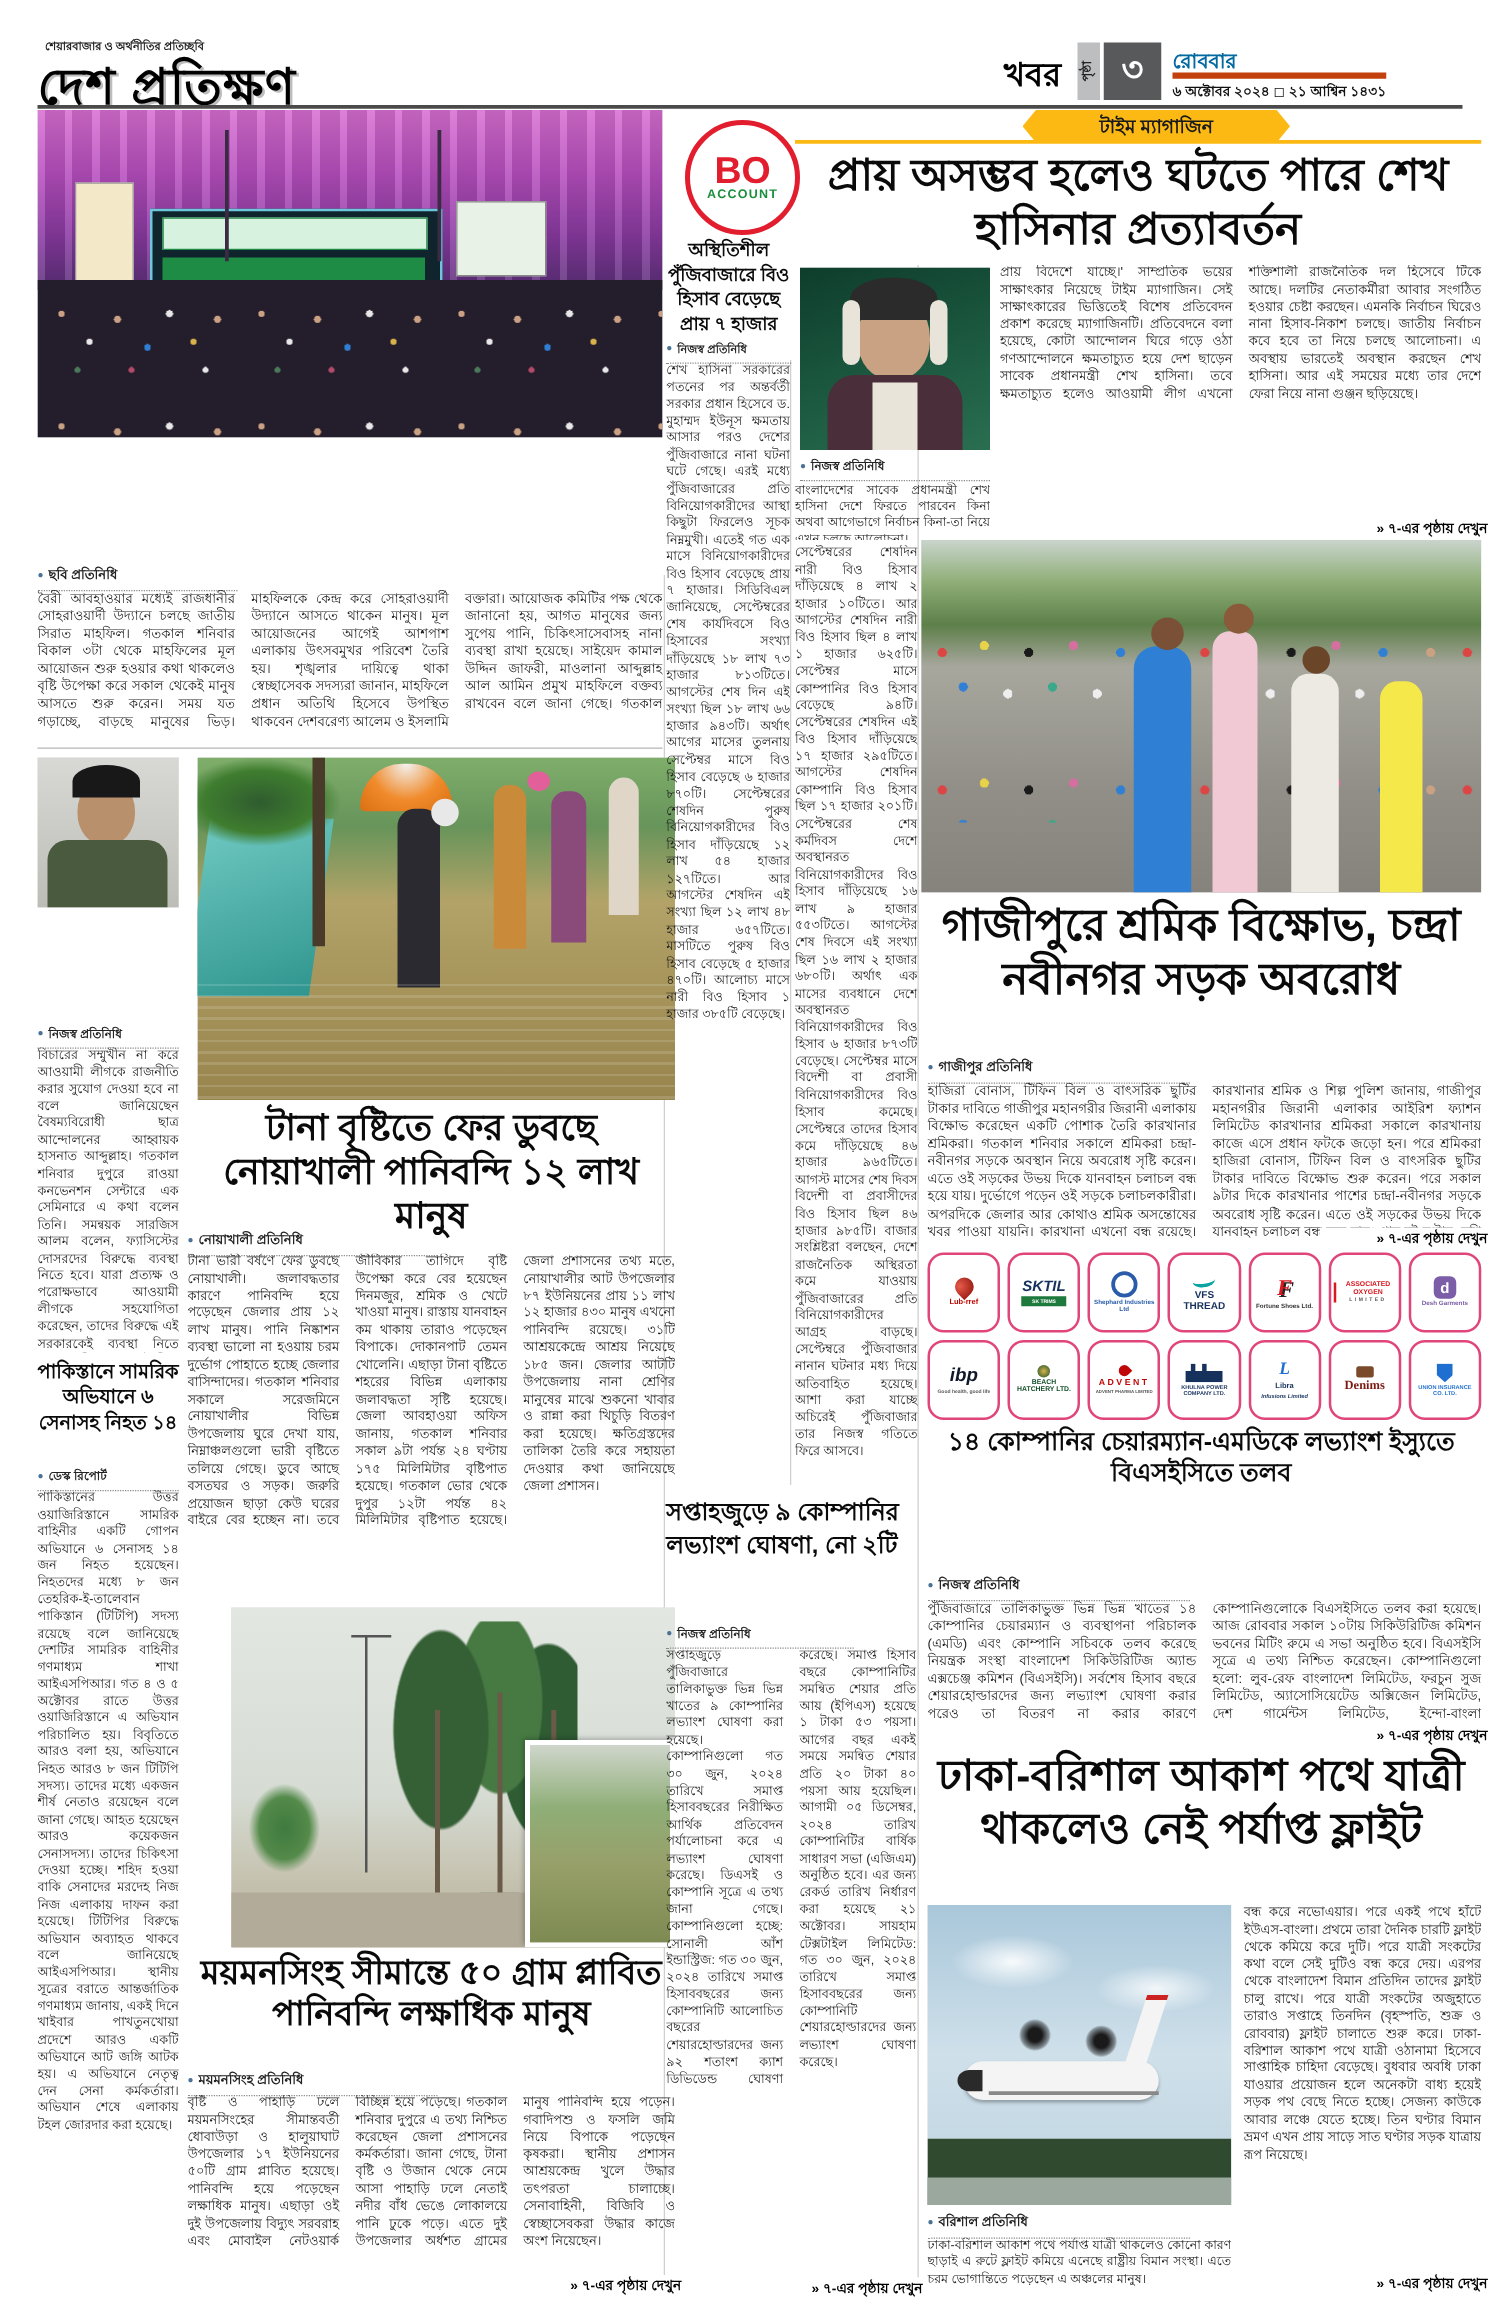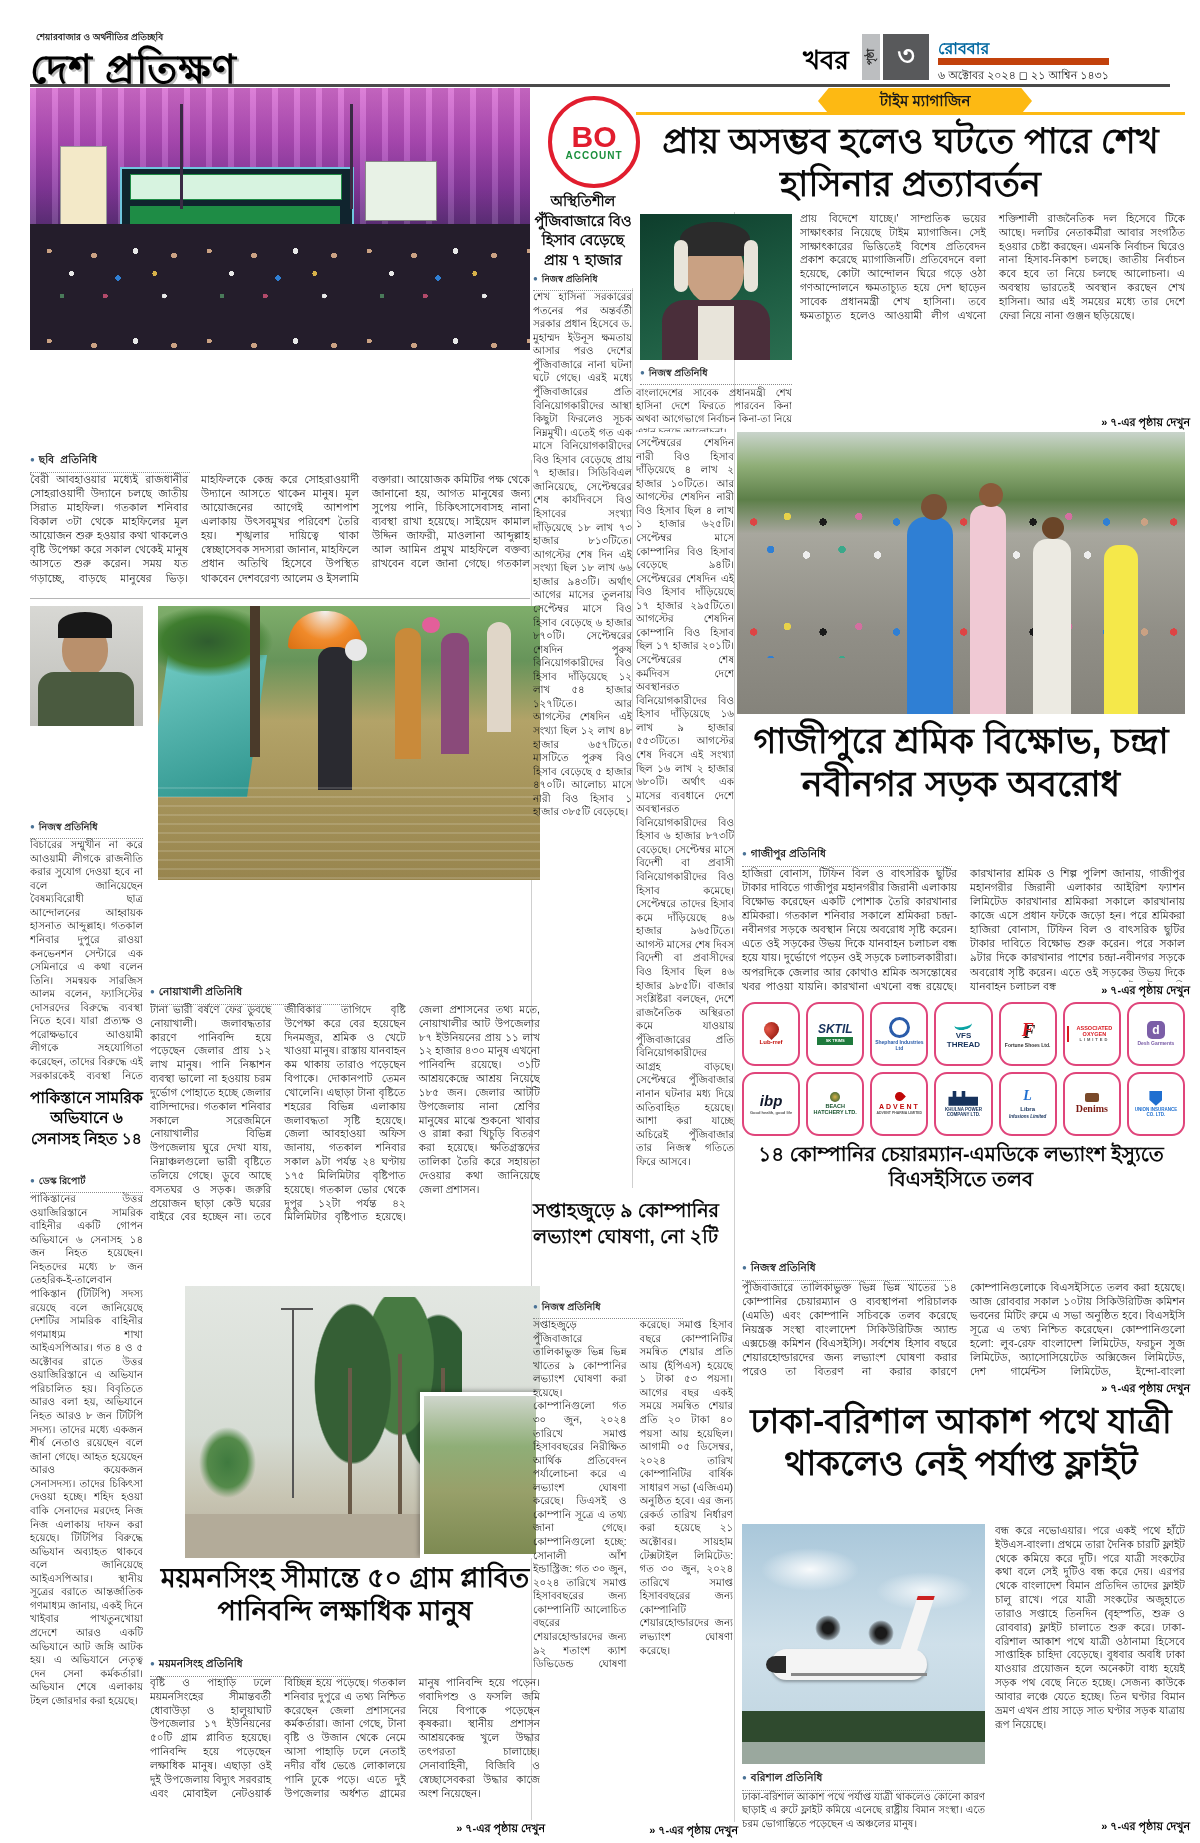--- a/index.html
+++ b/index.html
@@ -17,21 +17,21 @@
   .hr{position:absolute;height:1px;background:#b5b5b5;}
   
   .tagline{position:absolute;font-size:9px;font-weight:700;color:#222;}
   .masthead{position:absolute;font-size:40px;font-weight:900;color:#000;text-shadow:2px 2px 0 #bdbdbd;letter-spacing:1px;}
   .hdr-section{position:absolute;font-size:26px;font-weight:800;color:#000;}
   .pageword{position:absolute;width:18px;height:46px;background:#bcbec0;color:#222;font-size:10px;font-weight:700;
             writing-mode:vertical-rl;transform:rotate(180deg);text-align:center;line-height:18px;}
   .pagenum{position:absolute;width:46px;height:46px;background:#58595b;color:#fff;font-size:27px;font-weight:800;
            display:flex;align-items:center;justify-content:center;}
   .hdr-day{position:absolute;font-size:16px;font-weight:800;color:#0369a1;}
-  .hdr-date{position:absolute;font-size:11px;font-weight:400;color:#111;border-top:7px solid #c2410c;padding-top:2px;}
+  .hdr-date{position:absolute;font-size:11px;font-weight:700;color:#111;border-top:5px solid #c2410c;padding-top:2px;}
   .hdr-rule{position:absolute;height:3px;background:#4a4a4a;}
   
   .kicker-line{position:absolute;height:3px;background:#fdb913;}
   .kicker{position:absolute;background:#fdb913;display:flex;align-items:center;justify-content:center;
           font-size:15px;font-weight:800;color:#1a1a1a;
           clip-path:polygon(0 50%,5% 0,95% 0,100% 50%,95% 100%,5% 100%);}
   
   .bo-circle{position:absolute;width:84px;height:84px;border:4px solid #e11d2e;border-radius:50%;background:#fff;
              display:flex;flex-direction:column;align-items:center;justify-content:center;}
   .bo-top{font-size:30px;font-weight:900;color:#e11d2e;line-height:.9;}
@@ -80,21 +80,21 @@
     <div class="ph-div" style="left:18%;top:30%;width:46%;height:26%;background:#10242e;border:2px solid #6fc5de;"></div>
     <div class="ph-div" style="left:20%;top:33%;width:42%;height:9%;background:#d7f3e0;border:1px solid #1e8c45;"></div>
     <div class="ph-div" style="left:20%;top:45%;width:42%;height:7%;background:#1e8c45;"></div>
     <div class="ph-div" style="left:67%;top:28%;width:14%;height:22%;background:#e8f2e6;border:1px solid #888;"></div>
     <div class="ph-div" style="left:6%;top:22%;width:9%;height:30%;background:#f3e9c8;border:1px solid #999;"></div>
     <div class="ph-div" style="left:0;bottom:0;width:100%;height:48%;background:#241d2b;"></div>
     <div class="ph-div" style="left:0;bottom:0;width:100%;height:48%;background-image:radial-gradient(6px 6px at 12% 30%,#caa183 40%,transparent 42%),radial-gradient(6px 6px at 26% 55%,#e8e8e8 40%,transparent 42%),radial-gradient(7px 7px at 40% 35%,#caa183 40%,transparent 42%),radial-gradient(6px 6px at 55% 60%,#2f7fd4 45%,transparent 47%),radial-gradient(7px 7px at 66% 30%,#e8e8e8 40%,transparent 42%),radial-gradient(6px 6px at 78% 55%,#d8b24a 40%,transparent 42%),radial-gradient(7px 7px at 90% 35%,#caa183 40%,transparent 42%),radial-gradient(6px 6px at 47% 80%,#b24a6a 40%,transparent 42%),radial-gradient(6px 6px at 20% 80%,#4a7a5a 40%,transparent 42%),radial-gradient(6px 6px at 84% 80%,#e8e8e8 40%,transparent 42%);background-size:160px 90px;background-repeat:repeat;"></div>
     <div class="ph-div" style="left:30%;top:6%;width:3px;height:40%;background:#3a2a44;"></div>
     <div class="ph-div" style="left:64%;top:6%;width:3px;height:40%;background:#3a2a44;"></div>
   </div>
-  <div class="byline" style="left:30px;top:452px;width:160px;font-family:Liberation Mono, monospace;"><span class="dot">●</span><span>ছবি প্রতিনিধি</span></div>
+  <div class="byline" style="left:30px;top:452px;width:160px;"><span class="dot">●</span><span>ছবি প্রতিনিধি</span></div>
   <div class="body cols3" style="left:30px;top:472px;width:500px;height:124px;">বৈরী আবহাওয়ার মধ্যেই রাজধানীর সোহরাওয়ার্দী উদ্যানে চলছে জাতীয় সিরাত মাহফিল। গতকাল শনিবার বিকাল ৩টা থেকে মাহফিলের মূল আয়োজন শুরু হওয়ার কথা থাকলেও বৃষ্টি উপেক্ষা করে সকাল থেকেই মানুষ আসতে শুরু করেন। সময় যত গড়াচ্ছে, বাড়ছে মানুষের ভিড়। মাহফিলকে কেন্দ্র করে সোহরাওয়ার্দী উদ্যানে আসতে থাকেন মানুষ। মূল আয়োজনের আগেই আশপাশ এলাকায় উৎসবমুখর পরিবেশ তৈরি হয়। শৃঙ্খলার দায়িত্বে থাকা স্বেচ্ছাসেবক সদস্যরা জানান, মাহফিলে প্রধান অতিথি হিসেবে উপস্থিত থাকবেন দেশবরেণ্য আলেম ও ইসলামি বক্তারা। আয়োজক কমিটির পক্ষ থেকে জানানো হয়, আগত মানুষের জন্য সুপেয় পানি, চিকিৎসাসেবাসহ নানা ব্যবস্থা রাখা হয়েছে। সাইয়েদ কামাল উদ্দিন জাফরী, মাওলানা আব্দুল্লাহ আল আমিন প্রমুখ মাহফিলে বক্তব্য রাখবেন বলে জানা গেছে। গতকাল সন্ধ্যায় বিশেষ মোনাজাতের মধ্য দিয়ে প্রথম দিনের আয়োজন শেষ হয়।</div>
 
   <div class="photo" style="left:30px;top:606px;width:113px;height:120px;">
     <div class="ph-div" style="inset:0;background:linear-gradient(180deg,#d8d8d4,#bdbdb8);"></div>
     <div class="ph-div" style="left:32px;top:16px;width:46px;height:54px;background:#b9906c;border-radius:50% 50% 46% 46%;"></div>
     <div class="ph-div" style="left:28px;top:6px;width:54px;height:26px;background:#181818;border-radius:50% 50% 0 0;"></div>
     <div class="ph-div" style="left:8px;top:66px;width:96px;height:54px;background:#4a5a3f;border-radius:16px 16px 0 0;"></div>
   </div>
   <div class="byline" style="left:30px;top:820px;width:113px;font-size:9.5px;"><span class="dot">●</span><span>নিজস্ব প্রতিনিধি</span></div>
   <div class="body" style="left:30px;top:838px;width:113px;height:244px;font-size:10.2px;">বিচারের সম্মুখীন না করে আওয়ামী লীগকে রাজনীতি করার সুযোগ দেওয়া হবে না বলে জানিয়েছেন বৈষম্যবিরোধী ছাত্র আন্দোলনের আহ্বায়ক হাসনাত আব্দুল্লাহ। গতকাল শনিবার দুপুরে রাওয়া কনভেনশন সেন্টারে এক সেমিনারে এ কথা বলেন তিনি। সমন্বয়ক সারজিস আলম বলেন, ফ্যাসিস্টের দোসরদের বিরুদ্ধে ব্যবস্থা নিতে হবে। যারা প্রত্যক্ষ ও পরোক্ষভাবে আওয়ামী লীগকে সহযোগিতা করেছেন, তাদের বিরুদ্ধে এই সরকারকেই ব্যবস্থা নিতে হবে। সেমিনারে রাজনৈতিক বৈষম্যের শিকার সাবেক সামরিক অফিসাররা বৈষম্যহীন ও পেশাদার সামরিক বাহিনী গঠনের গুরুত্ব তুলে ধরেন। এসময় সামরিক বাহিনীর রাজনৈতিক হস্তক্ষেপ বন্ধ করতে কমিশন গঠন করে সামরিক আইনের সংস্কারসহ ৩ দফা দাবি পেশ করা হয়।</div>
@@ -109,20 +109,21 @@
     <div class="ph-div" style="left:24%;top:0;width:10px;height:55%;background:#4a3a2a;"></div>
     <div class="ph-div" style="left:34%;top:2%;width:74px;height:38px;background:radial-gradient(circle at 50% 0,#f2f2f2,#f08a2a 55%,#d96f12);border-radius:50% 50% 6% 6%/100% 100% 10% 10%;"></div>
     <div class="ph-div" style="left:42%;top:15%;width:34px;height:52%;background:#2a2a30;border-radius:14px 14px 0 0;"></div>
     <div class="ph-div" style="left:49%;top:12%;width:22px;height:22px;background:#e8e8e8;border-radius:50%;"></div>
     <div class="ph-div" style="left:62%;top:8%;width:26px;height:48%;background:#c98a3a;border-radius:12px 12px 0 0;"></div>
     <div class="ph-div" style="left:69%;top:4%;width:18px;height:16px;background:#e35f9a;border-radius:50%;"></div>
     <div class="ph-div" style="left:74%;top:10%;width:28px;height:44%;background:#8a4a7a;border-radius:12px 12px 0 0;"></div>
     <div class="ph-div" style="left:86%;top:6%;width:24px;height:40%;background:#e0d6c8;border-radius:12px 12px 0 0;"></div>
     <div class="ph-div" style="left:0;bottom:0;width:100%;height:34%;background:repeating-linear-gradient(180deg,rgba(255,255,255,.14) 0 2px,transparent 2px 9px);"></div>
   </div>
+  <div class="headline" style="left:150px;top:886px;width:390px;font-size:29px;line-height:1.2;">টানা বৃষ্টিতে ফের ডুবছে নোয়াখালী পানিবন্দি ১২ লাখ মানুষ</div>
   <div class="byline" style="left:150px;top:984px;width:200px;"><span class="dot">●</span><span>নোয়াখালী প্রতিনিধি</span></div>
   <div class="body cols3" style="left:150px;top:1003px;width:390px;height:276px;font-size:10.4px;">টানা ভারী বর্ষণে ফের ডুবছে নোয়াখালী। জলাবদ্ধতার কারণে পানিবন্দি হয়ে পড়েছেন জেলার প্রায় ১২ লাখ মানুষ। পানি নিষ্কাশন ব্যবস্থা ভালো না হওয়ায় চরম দুর্ভোগ পোহাতে হচ্ছে জেলার বাসিন্দাদের। গতকাল শনিবার সকালে সরেজমিনে নোয়াখালীর বিভিন্ন উপজেলায় ঘুরে দেখা যায়, নিম্নাঞ্চলগুলো ভারী বৃষ্টিতে তলিয়ে গেছে। ডুবে আছে বসতঘর ও সড়ক। জরুরি প্রয়োজন ছাড়া কেউ ঘরের বাইরে বের হচ্ছেন না। তবে জীবিকার তাগিদে বৃষ্টি উপেক্ষা করে বের হয়েছেন দিনমজুর, শ্রমিক ও খেটে খাওয়া মানুষ। রাস্তায় যানবাহন কম থাকায় তারাও পড়েছেন বিপাকে। দোকানপাট তেমন খোলেনি। এছাড়া টানা বৃষ্টিতে শহরের বিভিন্ন এলাকায় জলাবদ্ধতা সৃষ্টি হয়েছে। জেলা আবহাওয়া অফিস জানায়, গতকাল শনিবার সকাল ৯টা পর্যন্ত ২৪ ঘণ্টায় ১৭৫ মিলিমিটার বৃষ্টিপাত হয়েছে। গতকাল ভোর থেকে দুপুর ১২টা পর্যন্ত ৪২ মিলিমিটার বৃষ্টিপাত হয়েছে। জেলা প্রশাসনের তথ্য মতে, নোয়াখালীর আট উপজেলার ৮৭ ইউনিয়নের প্রায় ১১ লাখ ১২ হাজার ৪৩০ মানুষ এখনো পানিবন্দি রয়েছে। ৩১টি আশ্রয়কেন্দ্রে আশ্রয় নিয়েছে ১৮৫ জন। জেলার আটটি উপজেলায় নানা শ্রেণির মানুষের মাঝে শুকনো খাবার ও রান্না করা খিচুড়ি বিতরণ করা হয়েছে। ক্ষতিগ্রস্তদের তালিকা তৈরি করে সহায়তা দেওয়ার কথা জানিয়েছে জেলা প্রশাসন।</div>
 
   <div class="photo" style="left:185px;top:1286px;width:355px;height:272px;">
     <div class="ph-div" style="inset:0;background:linear-gradient(180deg,#e3e7e2 0%,#d6dcd4 55%,#c7c4b2 78%,#b5ad9c 100%);"></div>
     <div class="ph-div" style="left:34%;top:4%;width:44%;height:80%;background:radial-gradient(40% 60% at 30% 40%,#355f35 60%,transparent 62%),radial-gradient(36% 55% at 60% 30%,#477a42 60%,transparent 62%),radial-gradient(40% 60% at 85% 45%,#2f5c33 60%,transparent 62%);"></div>
     <div class="ph-div" style="left:46%;top:30%;width:4px;height:55%;background:#6a5a48;"></div>
     <div class="ph-div" style="left:60%;top:25%;width:4px;height:60%;background:#6a5a48;"></div>
     <div class="ph-div" style="left:72%;top:30%;width:4px;height:55%;background:#6a5a48;"></div>
     <div class="ph-div" style="left:30%;top:8%;width:2px;height:70%;background:#555;"></div>

